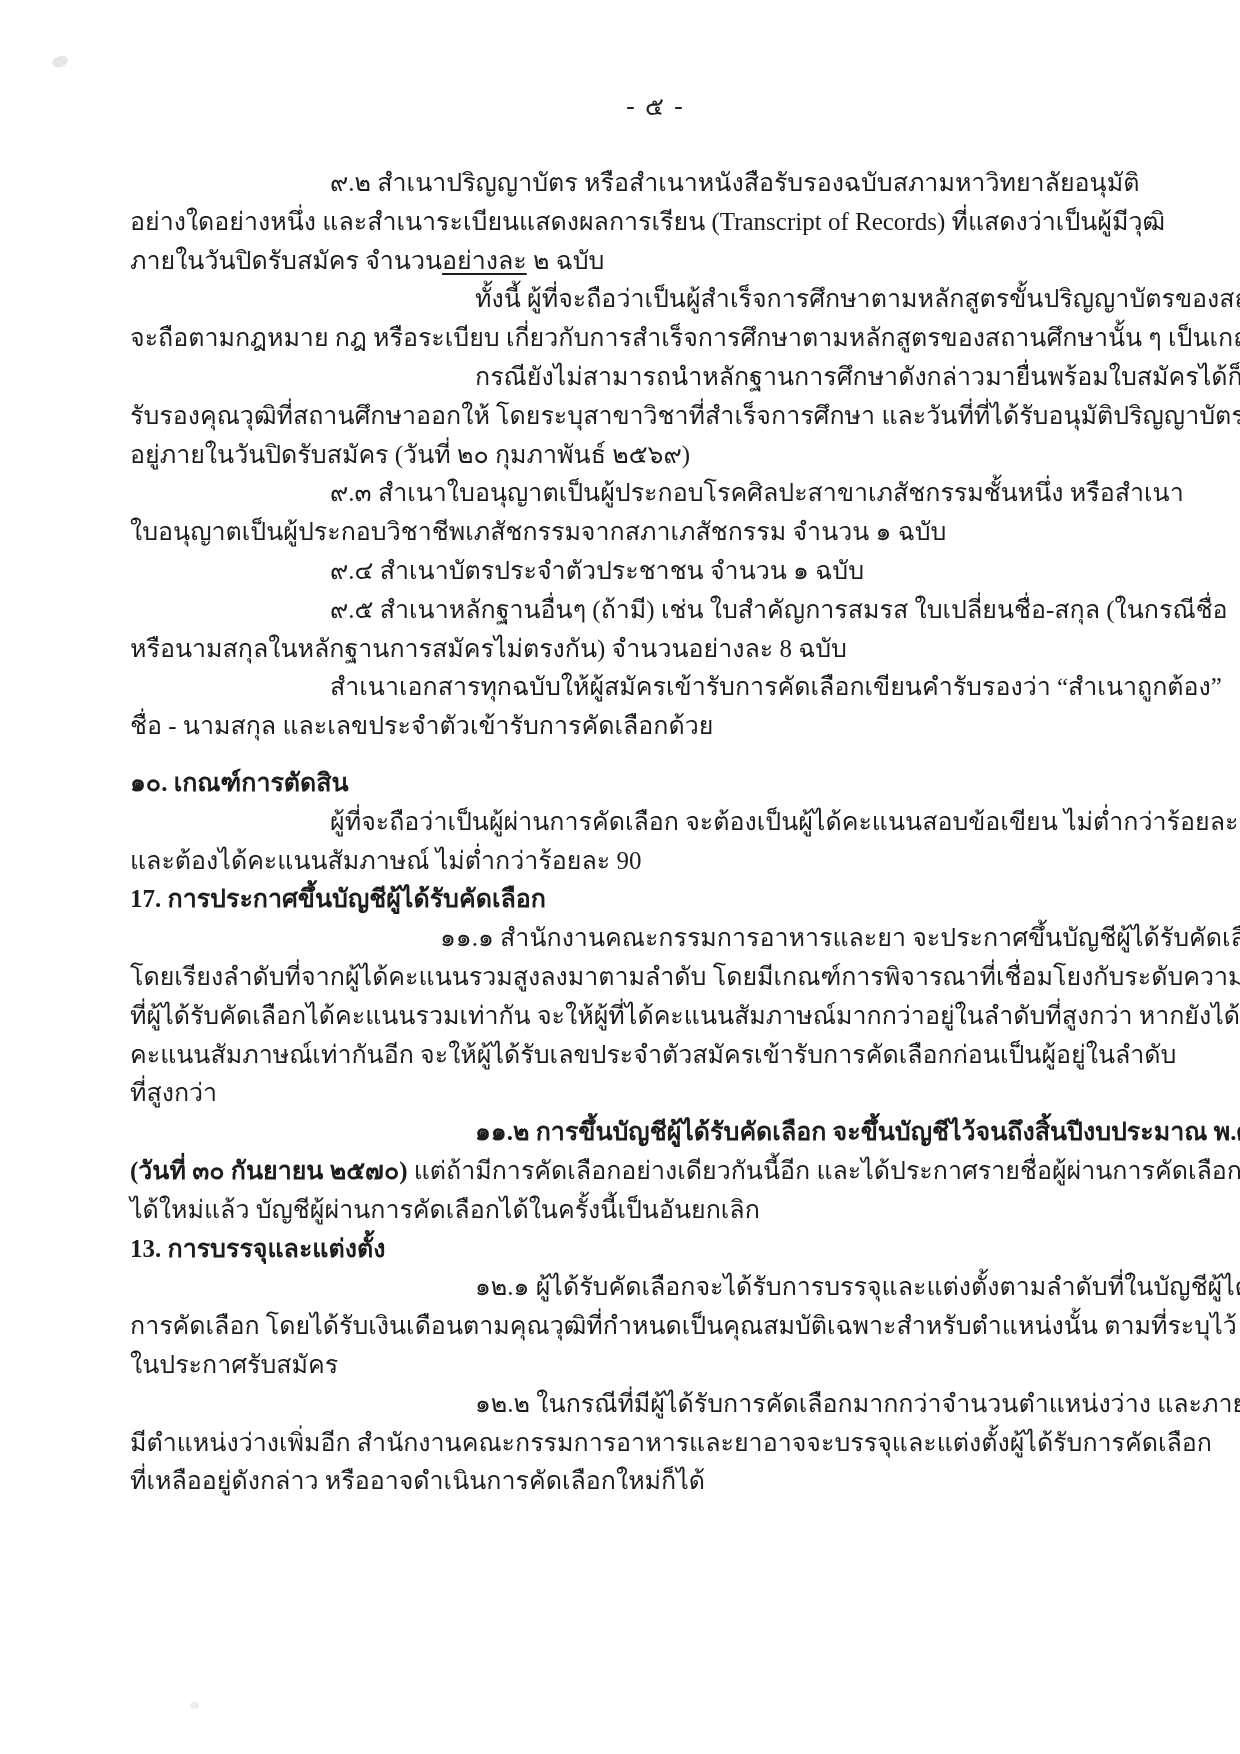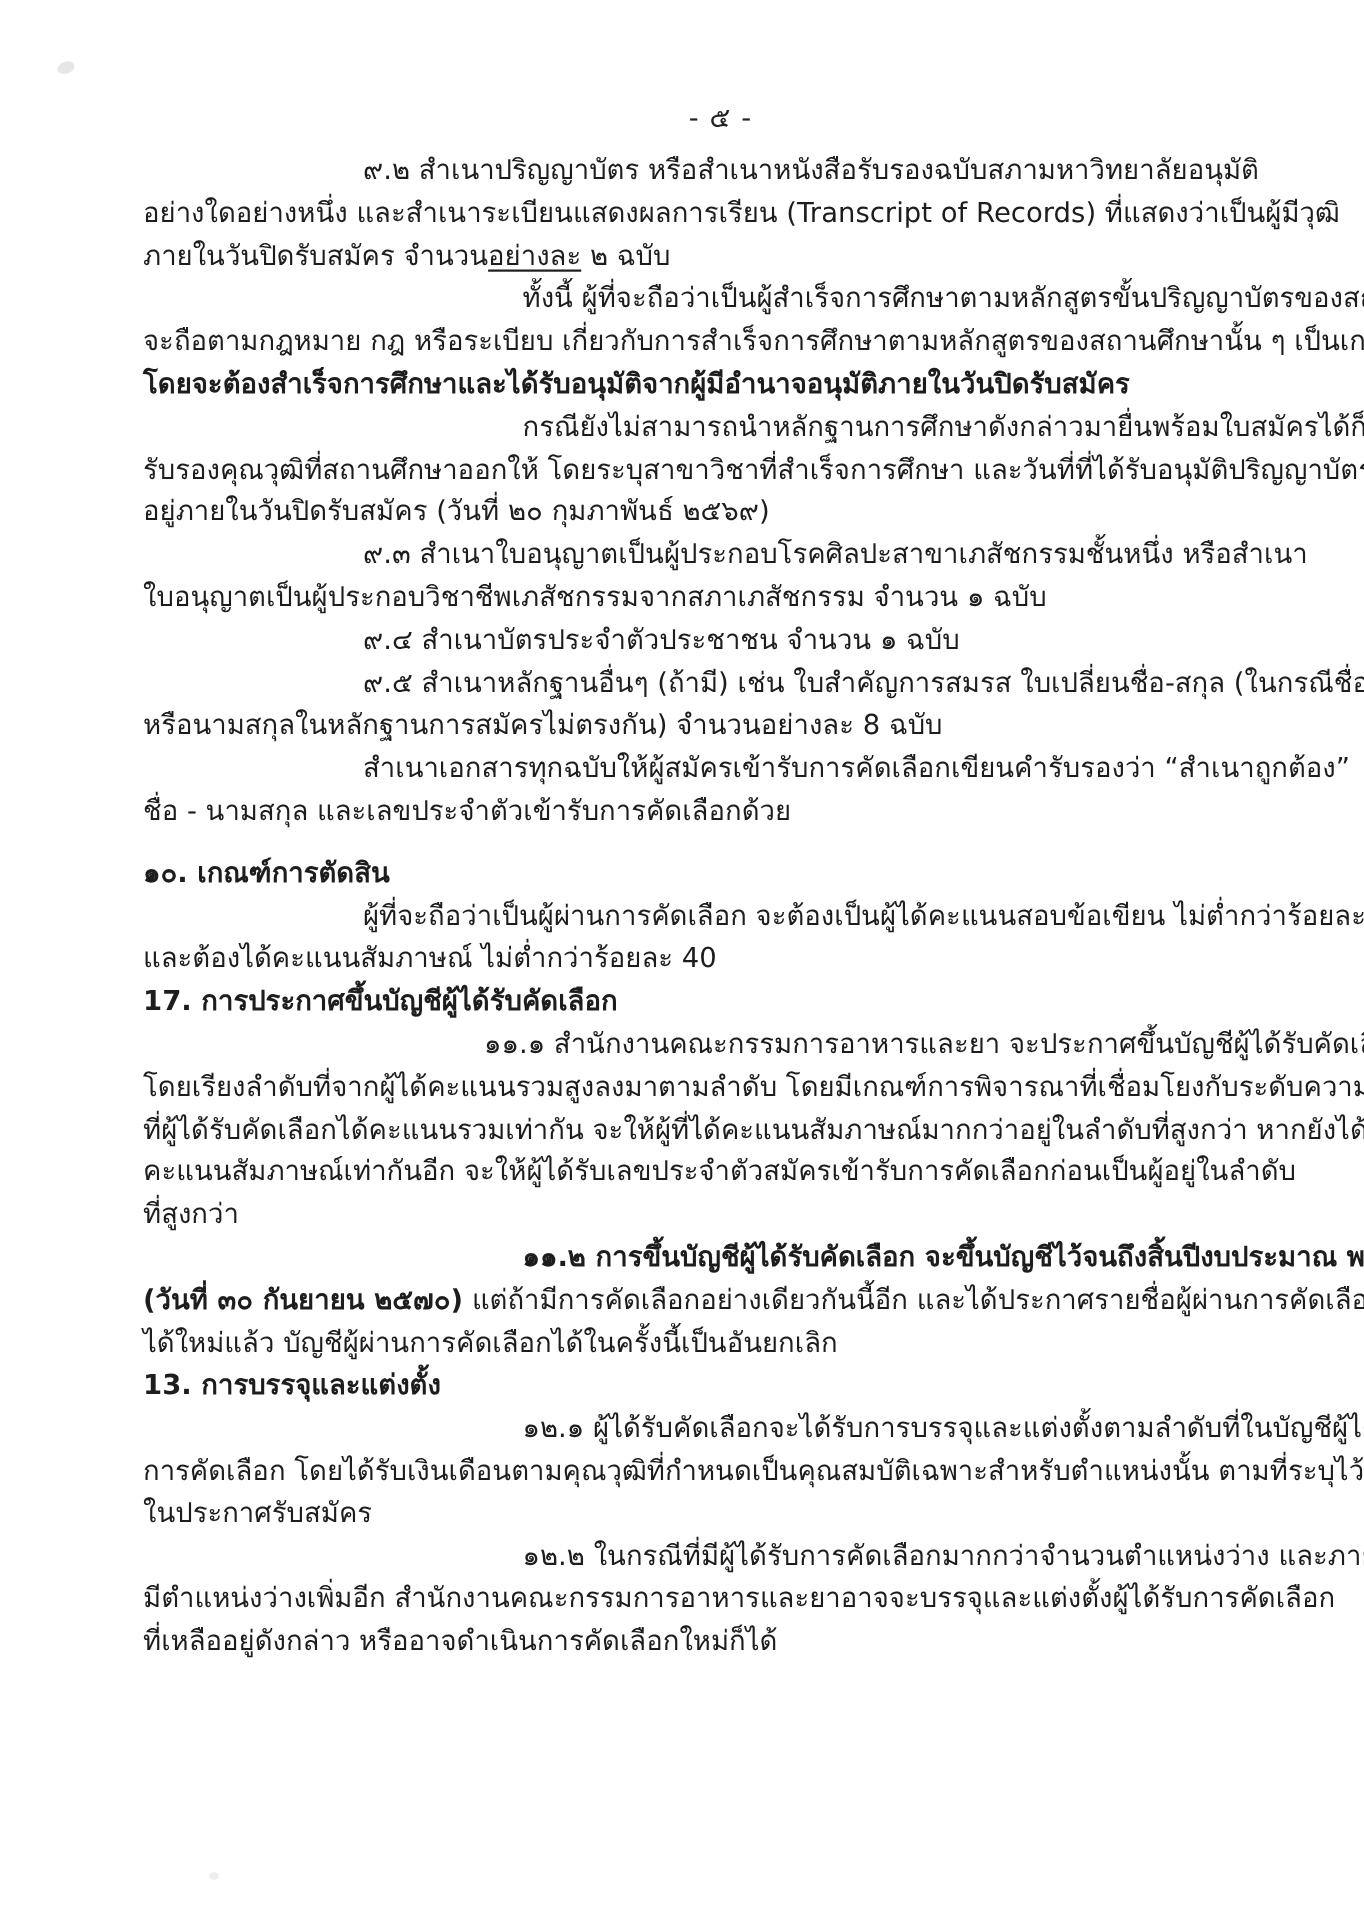--- a/index.html
+++ b/index.html
@@ -17,25 +17,26 @@
     top: 86px;
     left: 0;
     width: 1310px; 
     text-align: center;
     font-size: 25px;
     letter-spacing: 1px;
     color: #222;
   }
   .doc {
     position: absolute;
-    top: 136px;
+    top: 164px;
     left: 130px;
     width: 990px;
     font-size: 25px;
     line-height: 38.8px;
+    font-family: Liberation Serif, serif;
   }
   .line { white-space: nowrap; }
   .indent-none { margin-left: 0; }
   .indent-head { }
   .indent-list { margin-left: 200px; }
   .indent-sub1 { margin-left: 310px; }
   .indent-sub2 { margin-left: 345px; }
   .gap { margin-top: 18px; }
   .b { font-weight: bold; }
   .u { text-decoration: underline; text-underline-offset: 4px; margin-top: 36px; }
@@ -62,34 +63,33 @@
 <body>
 
 <div class="page">
   <div class="page-number">- ๕ -</div>
   <div class="doc" id="doc">
       <div class="line indent-list"><span class="">๙.๒ สำเนาปริญญาบัตร หรือสำเนาหนังสือรับรองฉบับสภามหาวิทยาลัยอนุมัติ</span></div>
       <div class="line indent-none"><span class="">อย่างใดอย่างหนึ่ง และสำเนาระเบียนแสดงผลการเรียน (Transcript of Records) ที่แสดงว่าเป็นผู้มีวุฒิ</span></div>
       <div class="line indent-none"><span class="">ภายในวันปิดรับสมัคร จำนวน</span><span class="u">อย่างละ</span><span class=""> ๒ ฉบับ</span></div>
       <div class="line indent-sub2"><span class="">ทั้งนี้ ผู้ที่จะถือว่าเป็นผู้สำเร็จการศึกษาตามหลักสูตรขั้นปริญญาบัตรของสถานศึกษาใดนั้น</span></div>
       <div class="line indent-none"><span class="">จะถือตามกฎหมาย กฎ หรือระเบียบ เกี่ยวกับการสำเร็จการศึกษาตามหลักสูตรของสถานศึกษานั้น ๆ เป็นเกณฑ์</span></div>
-      <div class="line indent-none"><span class="b ">โดยจะต้องสำเร็จการศึกษาและได้รับอนุมัติจากผู้มีอำนาจอนุมัติภายในวันปิดรับสมัคร</span></div>
       <div class="line indent-sub2"><span class="">กรณียังไม่สามารถนำหลักฐานการศึกษาดังกล่าวมายื่นพร้อมใบสมัครได้ก็ให้นำหนังสือ</span></div>
       <div class="line indent-none"><span class="">รับรองคุณวุฒิที่สถานศึกษาออกให้ โดยระบุสาขาวิชาที่สำเร็จการศึกษา และวันที่ที่ได้รับอนุมัติปริญญาบัตร ซึ่งจะต้อง</span></div>
       <div class="line indent-none"><span class="">อยู่ภายในวันปิดรับสมัคร (วันที่ ๒๐ กุมภาพันธ์ ๒๕๖๙)</span></div>
       <div class="line indent-list"><span class="">๙.๓ สำเนาใบอนุญาตเป็นผู้ประกอบโรคศิลปะสาขาเภสัชกรรมชั้นหนึ่ง หรือสำเนา</span></div>
       <div class="line indent-none"><span class="">ใบอนุญาตเป็นผู้ประกอบวิชาชีพเภสัชกรรมจากสภาเภสัชกรรม จำนวน ๑ ฉบับ</span></div>
       <div class="line indent-list"><span class="">๙.๔ สำเนาบัตรประจำตัวประชาชน จำนวน ๑ ฉบับ</span></div>
       <div class="line indent-list"><span class="">๙.๕ สำเนาหลักฐานอื่นๆ (ถ้ามี) เช่น ใบสำคัญการสมรส ใบเปลี่ยนชื่อ-สกุล (ในกรณีชื่อ</span></div>
       <div class="line indent-none"><span class="">หรือนามสกุลในหลักฐานการสมัครไม่ตรงกัน) จำนวนอย่างละ 8 ฉบับ</span></div>
       <div class="line indent-list"><span class="">สำเนาเอกสารทุกฉบับให้ผู้สมัครเข้ารับการคัดเลือกเขียนคำรับรองว่า “สำเนาถูกต้อง”</span></div>
       <div class="line indent-none"><span class="">ชื่อ - นามสกุล และเลขประจำตัวเข้ารับการคัดเลือกด้วย</span></div>
       <div class="line indent-head gap"><span class="b ">๑๐. เกณฑ์การตัดสิน</span></div>
       <div class="line indent-list"><span class="">ผู้ที่จะถือว่าเป็นผู้ผ่านการคัดเลือก จะต้องเป็นผู้ได้คะแนนสอบข้อเขียน ไม่ต่ำกว่าร้อยละ ๖๐</span></div>
-      <div class="line indent-none"><span class="">และต้องได้คะแนนสัมภาษณ์ ไม่ต่ำกว่าร้อยละ 40</span></div>
+      <div class="line indent-none"><span class="">และต้องได้คะแนนสัมภาษณ์ ไม่ต่ำกว่าร้อยละ 90</span></div>
       <div class="line indent-head"><span class="b ">17. การประกาศขึ้นบัญชีผู้ได้รับคัดเลือก</span></div>
       <div class="line indent-sub1"><span class="">๑๑.๑ สำนักงานคณะกรรมการอาหารและยา จะประกาศขึ้นบัญชีผู้ได้รับคัดเลือก</span></div>
       <div class="line indent-none"><span class="">โดยเรียงลำดับที่จากผู้ได้คะแนนรวมสูงลงมาตามลำดับ โดยมีเกณฑ์การพิจารณาที่เชื่อมโยงกับระดับความรู้</span></div>
       <div class="line indent-none"><span class="">ที่ผู้ได้รับคัดเลือกได้คะแนนรวมเท่ากัน จะให้ผู้ที่ได้คะแนนสัมภาษณ์มากกว่าอยู่ในลำดับที่สูงกว่า หากยังได้</span></div>
       <div class="line indent-none"><span class="">คะแนนสัมภาษณ์เท่ากันอีก จะให้ผู้ได้รับเลขประจำตัวสมัครเข้ารับการคัดเลือกก่อนเป็นผู้อยู่ในลำดับ</span></div>
       <div class="line indent-none"><span class="">ที่สูงกว่า</span></div>
       <div class="line indent-sub2"><span class="b ">๑๑.๒ การขึ้นบัญชีผู้ได้รับคัดเลือก จะขึ้นบัญชีไว้จนถึงสิ้นปีงบประมาณ พ.ศ. ๒๕๗๐</span></div>
       <div class="line indent-none"><span class="b ">(วันที่ ๓๐ กันยายน ๒๕๗๐)</span><span class=""> แต่ถ้ามีการคัดเลือกอย่างเดียวกันนี้อีก และได้ประกาศรายชื่อผู้ผ่านการคัดเลือก</span></div>
       <div class="line indent-none"><span class="">ได้ใหม่แล้ว บัญชีผู้ผ่านการคัดเลือกได้ในครั้งนี้เป็นอันยกเลิก</span></div>
       <div class="line indent-head"><span class="b ">13. การบรรจุและแต่งตั้ง</span></div>

